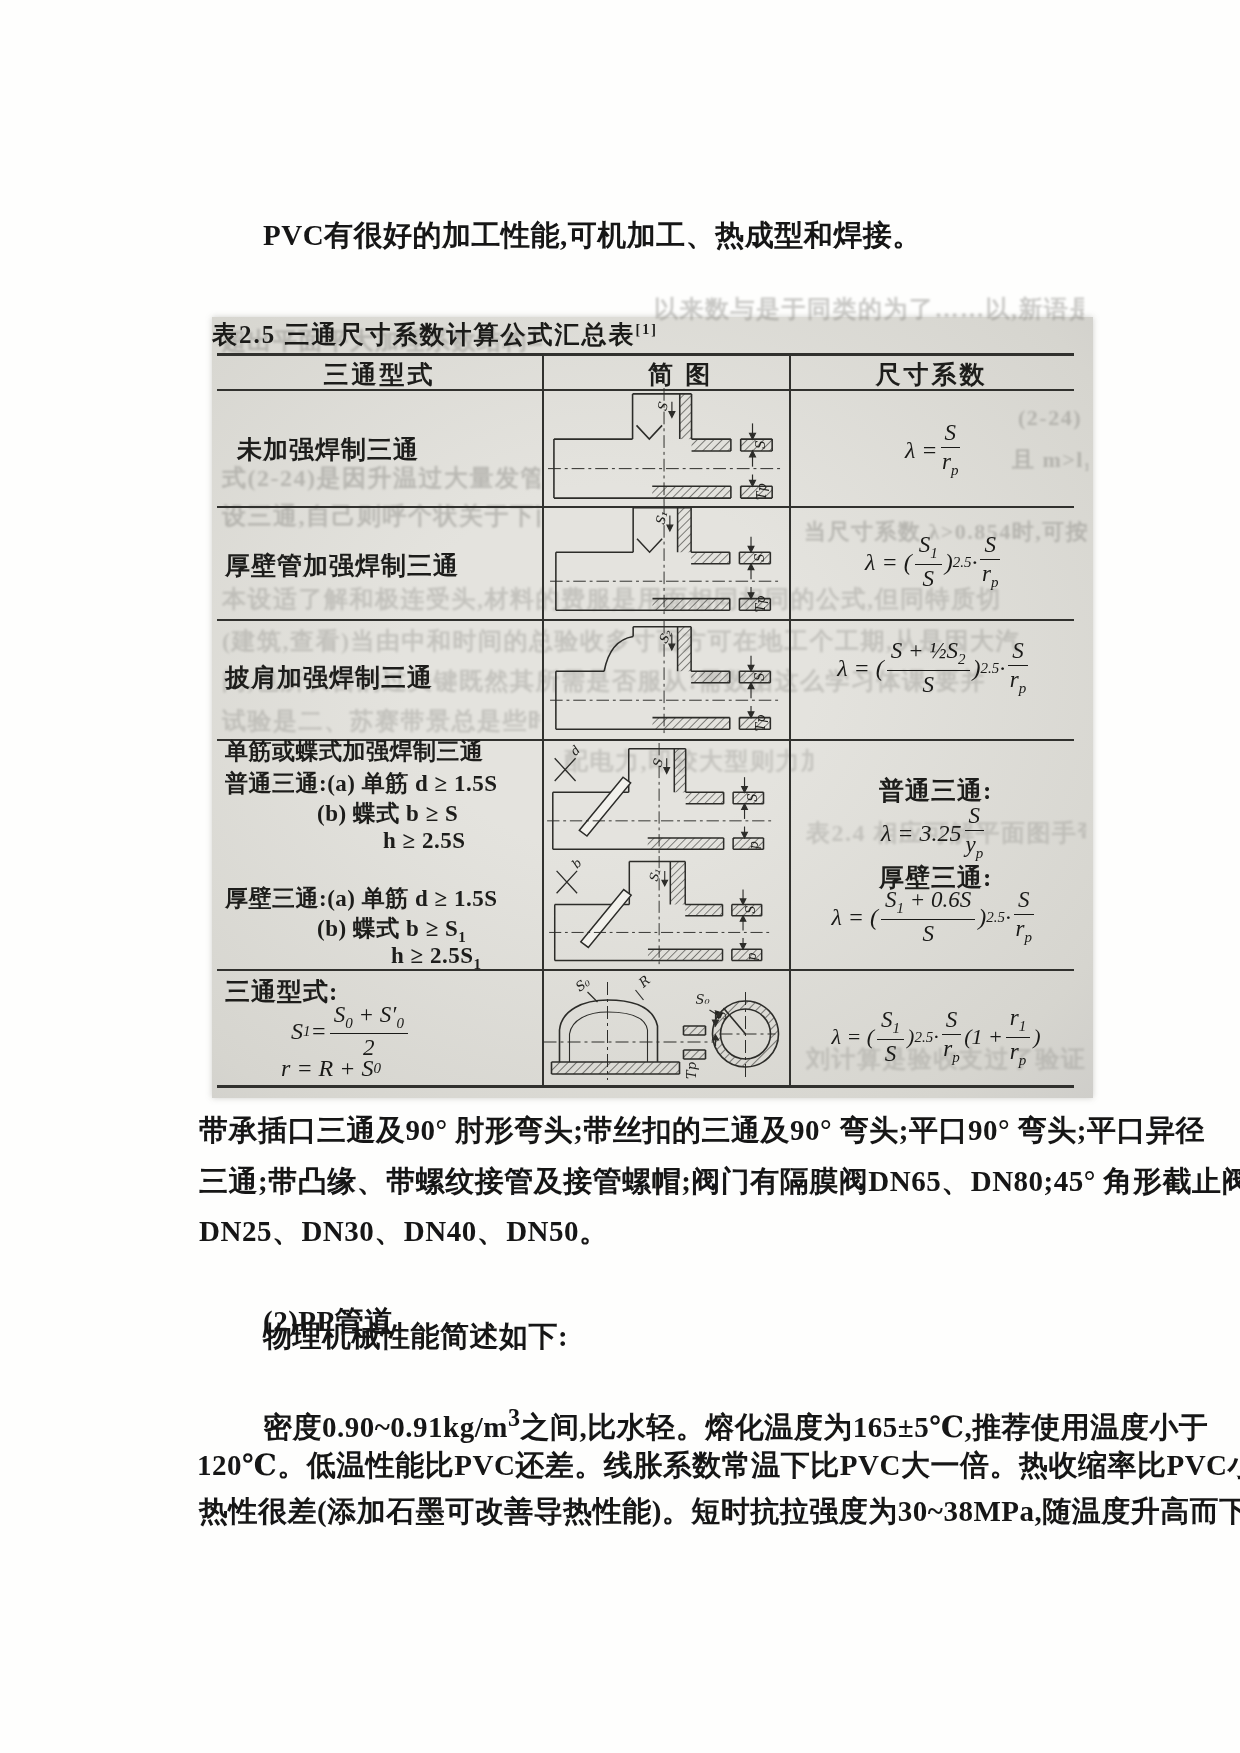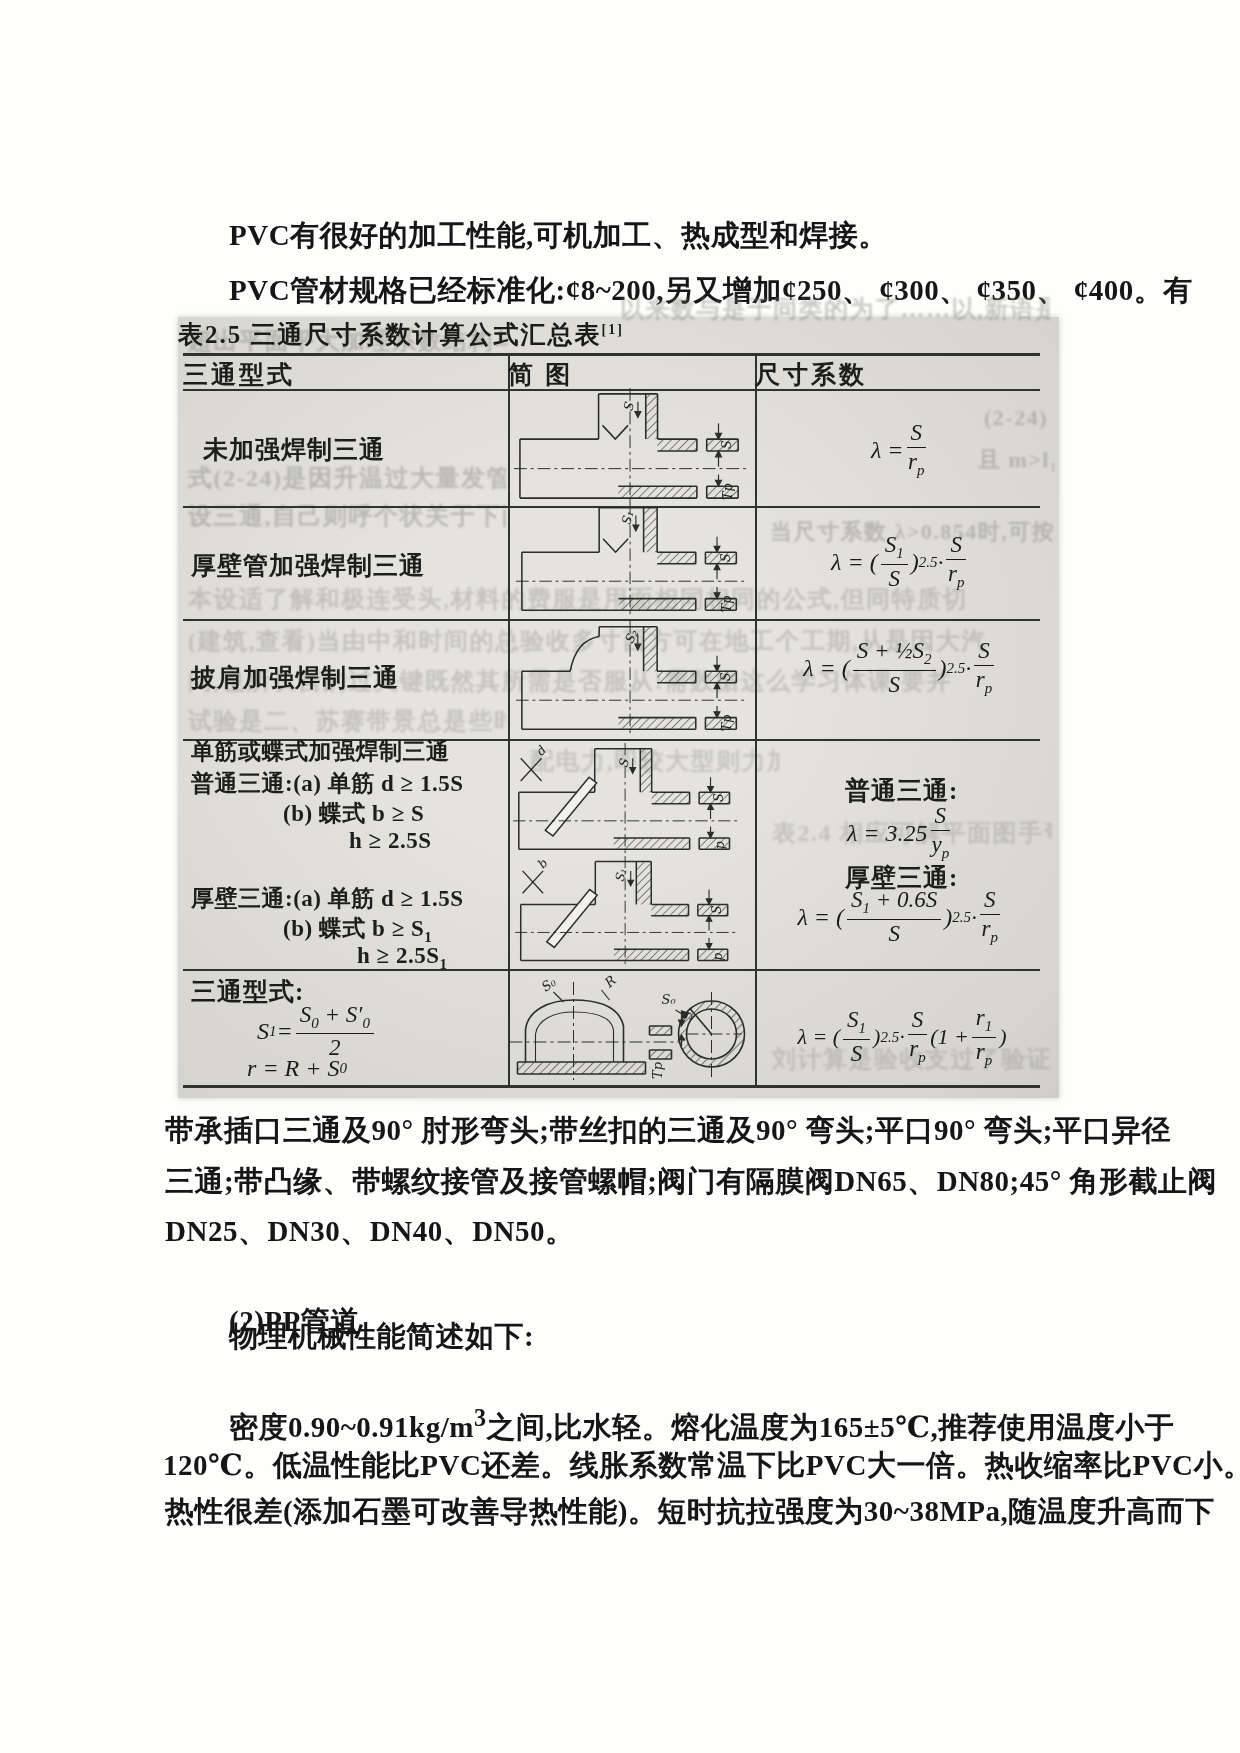--- a/index.html
+++ b/index.html
@@ -1,20 +1,20 @@
 <!DOCTYPE html>
 <html><head>
 <meta charset="utf-8">
 <style>
   html,body{margin:0;padding:0;}
   body{
     width:1240px;height:1753px;position:relative;background:#fefefd;
     font-family:"Liberation Serif","DejaVu Serif",serif;overflow:hidden;
   }
-  .page{position:absolute;inset:0;}
+  .page{position:absolute;inset:0;margin-left:34px;}
   
   .bline{
     position:absolute;font-size:29px;line-height:36px;color:#161616;
     white-space:nowrap;font-weight:600;letter-spacing:0.5px;
   }
   
   .scan{
     position:absolute;left:178px;top:317px;width:881px;height:781px;
     background:radial-gradient(ellipse at 45% 45%, #e4e3de 30%, #d6d5cf 85%, #cfceca 100%);
     box-shadow:0 0 6px rgba(120,120,115,0.35);
@@ -27,21 +27,21 @@
   .rule{position:absolute;background:#31312e;}
   .ttl{
     position:absolute;left:178px;top:318px;width:881px;text-align:left;
     font-size:25px;font-weight:700;color:#1b1b19;letter-spacing:2px;
   }
   .ttl sup{font-size:14px;}
   .cell{
     position:absolute;font-size:25px;color:#1d1d1b;white-space:nowrap;
     font-weight:600;letter-spacing:1px;
   }
-  .hdr{letter-spacing:3px;}
+  .hdr{text-align:center;letter-spacing:3px;}
   .cond{font-size:23px;letter-spacing:0.5px;}
   
   .fx{
     position:absolute;font-style:italic;font-size:24px;color:#1a1a18;
     display:flex;align-items:center;justify-content:center;white-space:nowrap;
     font-weight:500;
   }
   .fx sup{font-size:15px;font-style:italic;}
   .fx sub, .cond sub{font-size:15px;}
   .frac{
@@ -55,21 +55,20 @@
     font-family:"DejaVu Serif","Liberation Serif",serif;
     font-style:italic;font-size:13px;fill:#22221f;
   }
 </style>
 </head>
 <body>
 
 <div class="page">
 
   <div class="bline" style="left:229px;top:217px">PVC有很好的加工性能,可机加工、热成型和焊接。</div>
-  <div class="bline" style="left:229px;top:272px">PVC管材规格已经标准化:¢8~200,另又增加¢250、 ¢300、 ¢350、 ¢400。有</div>
 
   <div class="scan">
 
     <div class="bleed" style="left:442px;top:-24px;width:430px">以来数与是于同类的为了……以,新语是干部类面正</div>
     <div class="bleed" style="left:10px;top:8px;width:320px">超出平面平大加理系数结构与</div>
     <div class="bleed" style="left:806px;top:88px;width:70px;font-size:22px">(2-24)</div>
     <div class="bleed" style="left:800px;top:128px;width:76px;font-size:22px">且 m&gt;l₁</div>
     <div class="bleed" style="left:592px;top:200px;width:284px;font-size:22px">当尺寸系数 λ&gt;0.854时,可按图计及进行:起回。</div>
     <div class="bleed" style="left:10px;top:145px;width:318px">式(2-24)是因升温过大量发管是是有的讨论,它的选些泽点,报</div>
     <div class="bleed" style="left:10px;top:183px;width:318px">设三通,自己则呼个状关于下两个问题也地选用</div>

